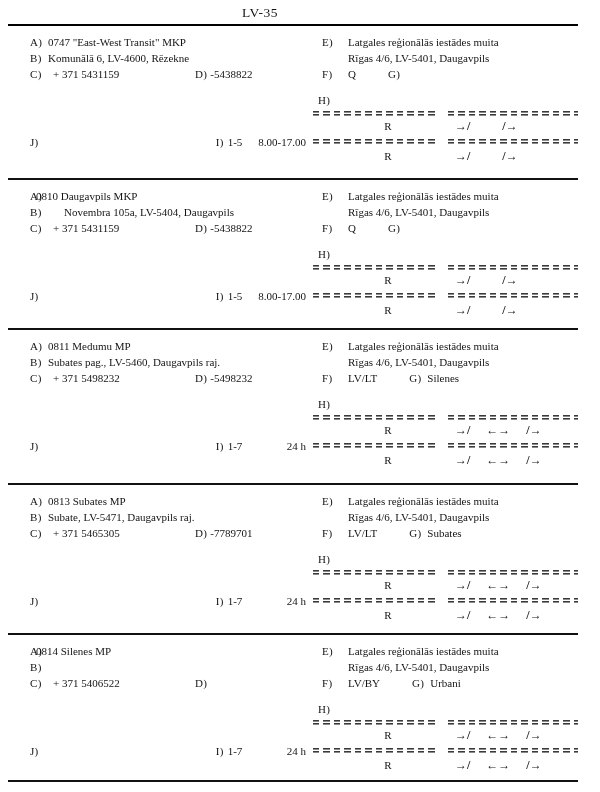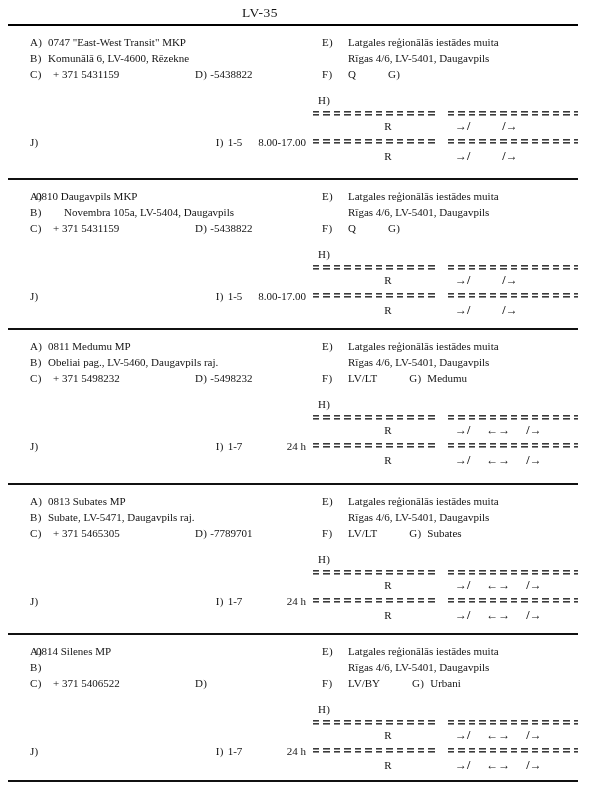--- a/index.html
+++ b/index.html
@@ -181,39 +181,39 @@
       <span>/→</span>
     </span>
   </div>
 
   <div class="section" style="top: 328px;">
 
     <span class="pos lbl rowA" style="left:30px">A)</span>
     <span class="pos rowA" style="left:48px">0811 Medumu MP</span>
 
     <span class="pos lbl rowB" style="left:30px">B)</span>
-    <span class="pos rowB" style="left:48px">Obeliai pag., LV-5460, Daugavpils raj.</span>
+    <span class="pos rowB" style="left:48px">Subates pag., LV-5460, Daugavpils raj.</span>
 
     <span class="pos lbl rowC" style="left:30px">C)</span>
     <span class="pos rowC" style="left:53px">+ 371 5498232</span>
     <span class="pos rowC gap3" style="left:195px">
       <span class="lbl">D)</span>
       <span>-5498232</span>
     </span>
 
     <span class="pos lbl rowA" style="left:322px">E)</span>
     <span class="pos rowA" style="left:348px">Latgales reģionālās iestādes muita</span>
     <span class="pos rowB" style="left:348px">Rīgas 4/6, LV-5401, Daugavpils</span>
 
     <span class="pos rowC frow">
       <span class="flabel lbl">F)</span>
       <span class="fval">LV/LT</span>
       <span class="gap6">
         <span class="lbl">G)</span>
-        <span>Medumu</span>
+        <span>Silenes</span>
       </span>
     </span>
 
     <span class="pos lbl rowH" style="left:318px">H)</span>
 
     <span class="dash left dash1"></span>
     <span class="dash right dash1"></span>
 
     <span class="pos rcell rowR1">R</span>
     <span class="pos arrows rowR1">

